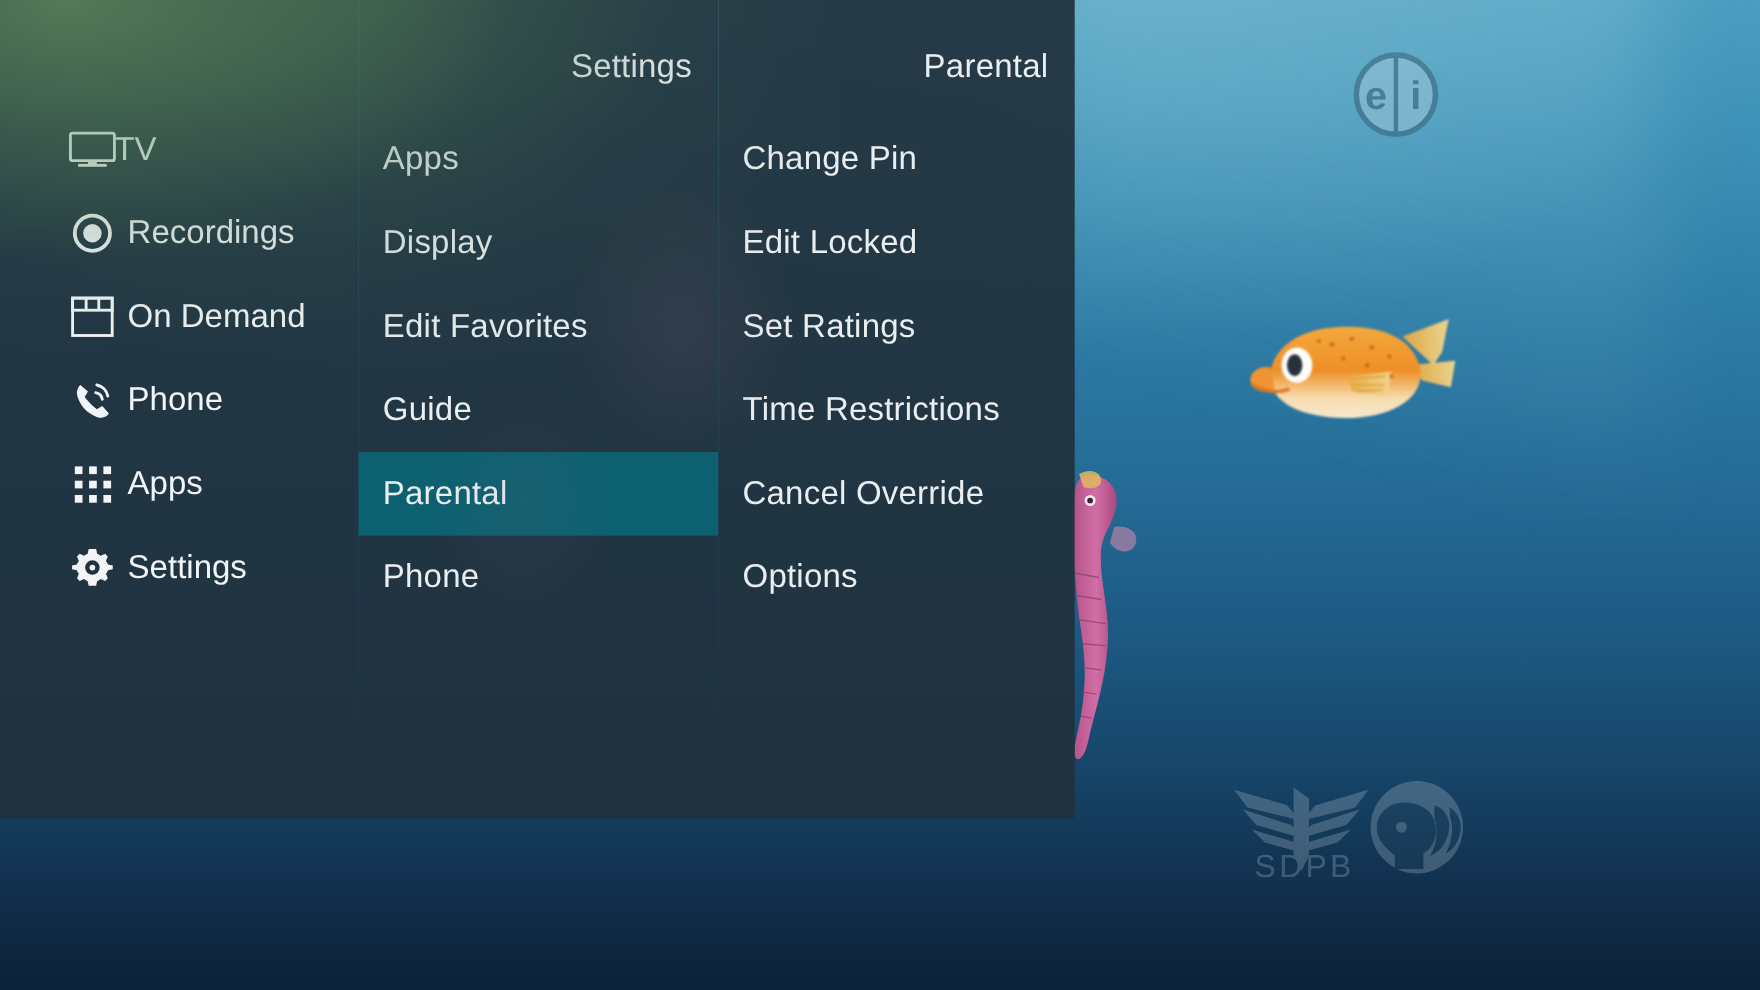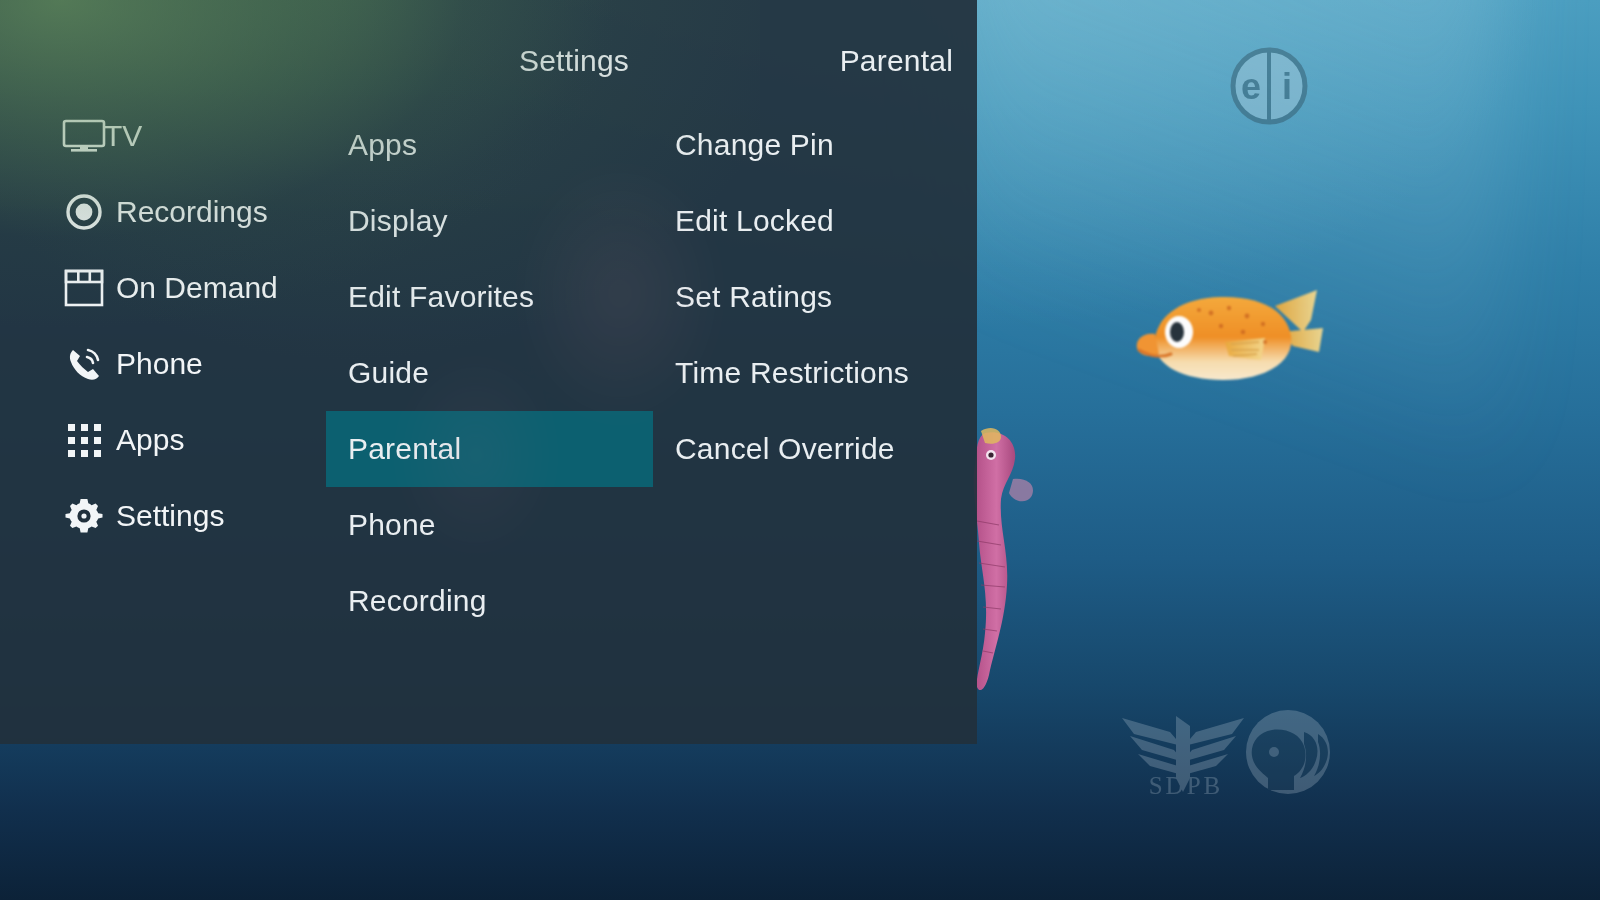--- a/index.html
+++ b/index.html
@@ -81,22 +81,22 @@
     width: 225px;
     height: 110px;
     opacity: 0.22;
   }
   #watermark .wm-text {
     position: absolute;
     left: 8px;
     top: 72px;
     width: 140px;
     text-align: center;
-    font-family: Liberation Serif, serif;
-    font-size: 25px;
+    font-family: Liberation Sans, sans-serif;
+    font-size: 29px;
     letter-spacing: 3px;
     color: #dfeaf2;
   }
 
   
   #menu-overlay {
     position: absolute;
     left: 0;
     top: 0;
     width: 977px;
@@ -432,23 +432,20 @@
           </div>
           <div class="menu-item sub">
             <span class="label-text">Guide</span>
           </div>
           <div class="menu-item sub selected">
             <span class="label-text">Parental</span>
           </div>
           <div class="menu-item sub">
             <span class="label-text">Phone</span>
           </div>
-          <div class="menu-item sub">
-            <span class="label-text">Recording</span>
-          </div>
         </div>
       </div>
     </div>
 
     <div class="menu-col" id="col-parental">
       <div class="col-bg"></div>
       <div class="col-inner">
         <div class="col-heading">Parental</div>
         <div class="menu-list">
           <div class="menu-item sub">
@@ -459,20 +456,23 @@
           </div>
           <div class="menu-item sub">
             <span class="label-text">Set Ratings</span>
           </div>
           <div class="menu-item sub">
             <span class="label-text">Time Restrictions</span>
           </div>
           <div class="menu-item sub">
             <span class="label-text">Cancel Override</span>
           </div>
+          <div class="menu-item sub">
+            <span class="label-text">Options</span>
+          </div>
         </div>
       </div>
     </div>
 
     <div id="panel-bleed"></div>
     <div id="green-wash"></div>
 
   </div>
 </div>
 

